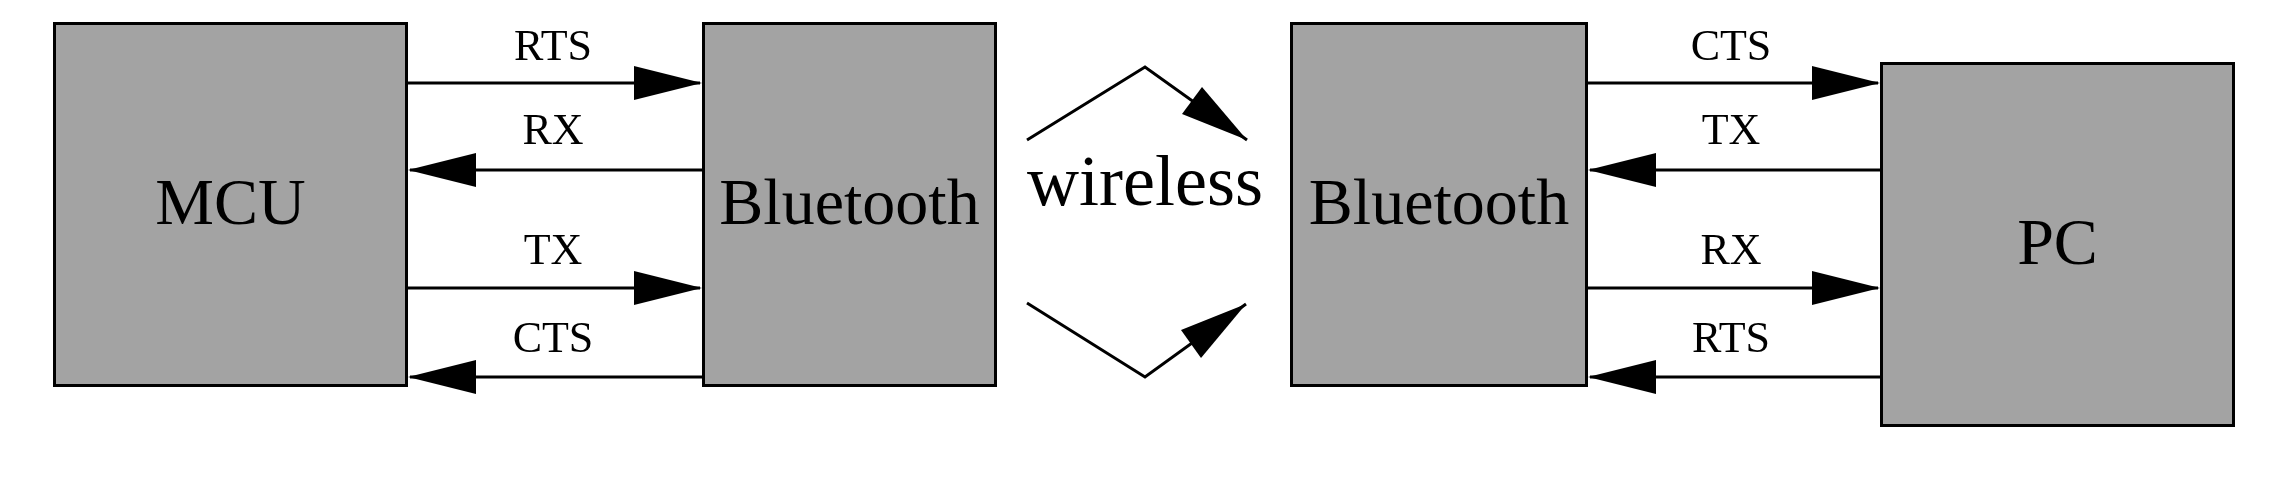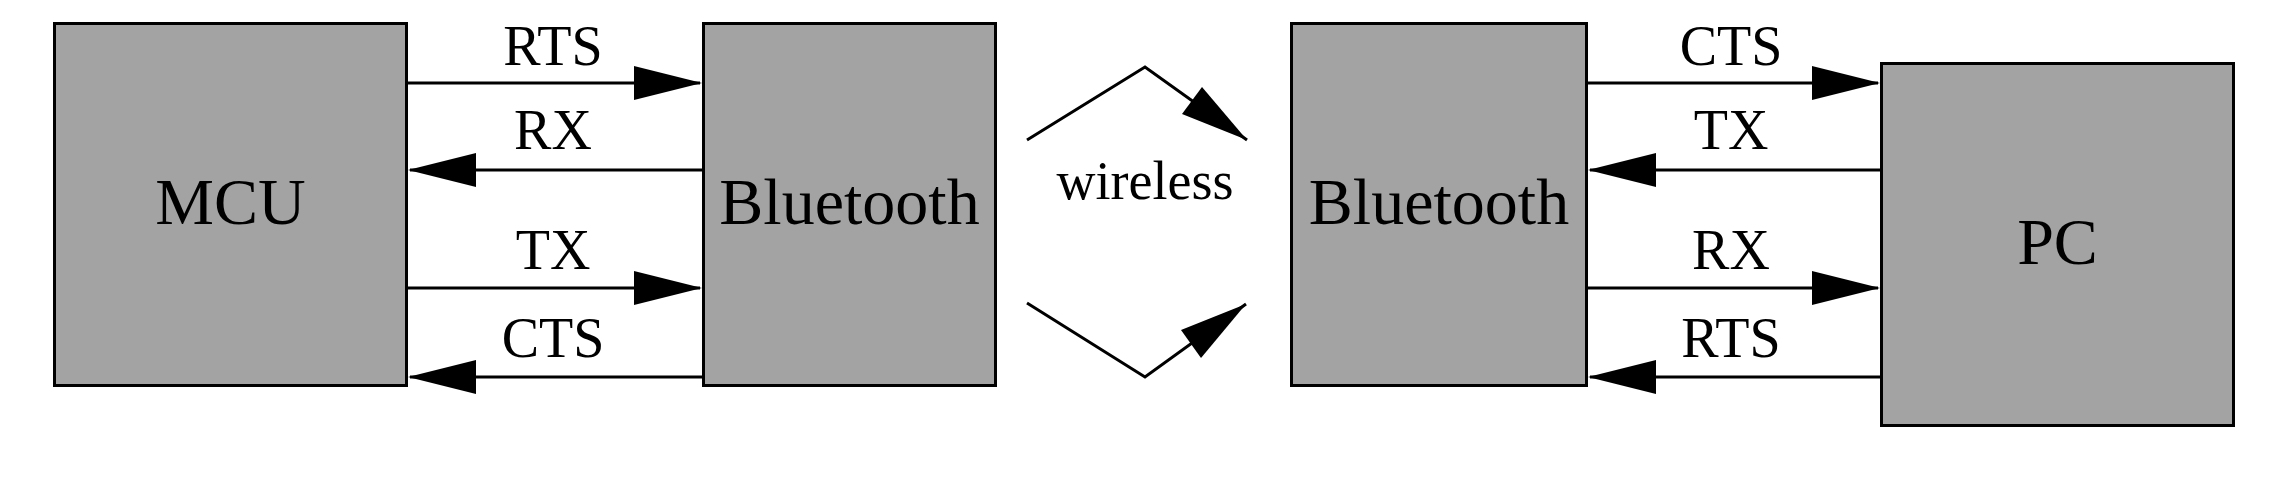--- a/index.html
+++ b/index.html
@@ -40,40 +40,40 @@
   .box-pc   { left: 1880px; width: 355px; margin-top: 40px; }
   .box-label {
     font-size: 66px;
     line-height: 1;
     white-space: nowrap;
     transform: translateY(-3px);
   }
   .sig-label {
     position: absolute;
     transform: translate(-50%, -50%);
-    font-size: 56px;
+    font-size: 44px;
     line-height: 1;
     white-space: nowrap;
     font-family: Liberation Serif, serif;
   }
   .sig-l0 { left: 553px;  top: 46px;  }
   .sig-l1 { left: 553px;  top: 130px; }
   .sig-l2 { left: 553px;  top: 250px; }
   .sig-l3 { left: 553px;  top: 338px; }
   .sig-r0 { left: 1731px; top: 46px;  }
   .sig-r1 { left: 1731px; top: 130px; }
   .sig-r2 { left: 1731px; top: 250px; }
   .sig-r3 { left: 1731px; top: 338px; }
   .wireless-label {
     position: absolute;
     left: 1145px;
     top: 147px;
     transform: translateX(-50%);
     text-align: left;
-    font-size: 54px;
+    font-size: 72px;
     line-height: 68px;
     white-space: nowrap;
   }
   .wireless-label span { display: block; }
 </style>
 </head>
 <body>
 
 <div class="canvas">
 

